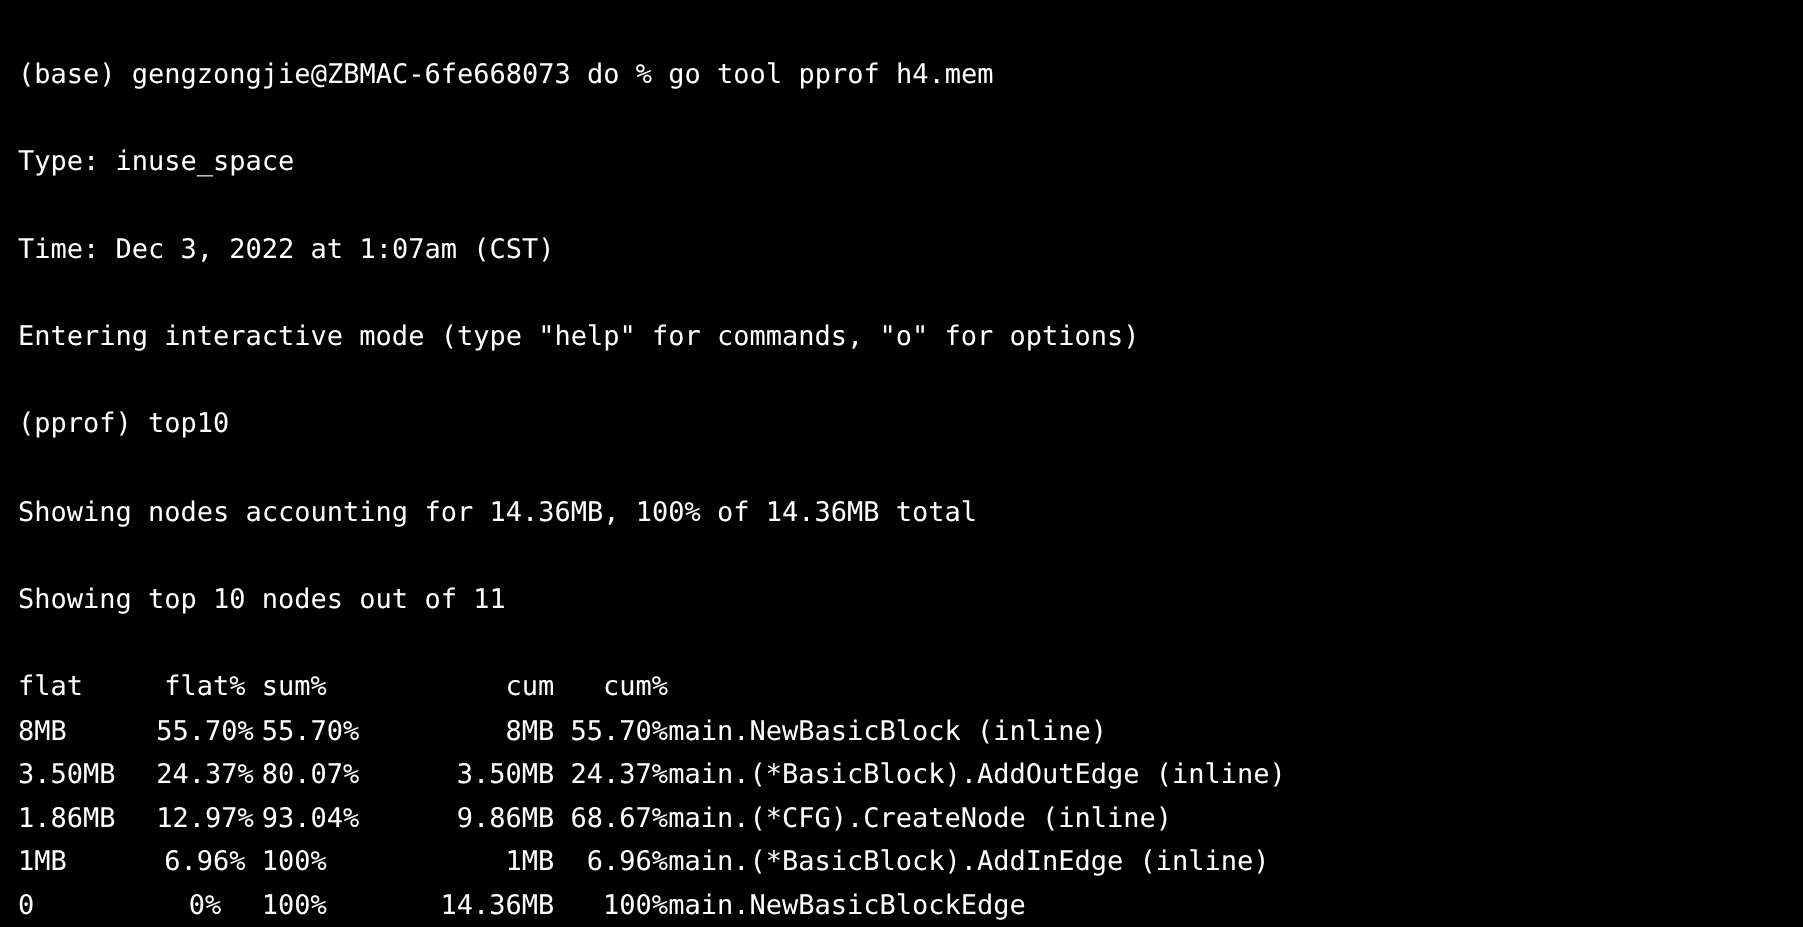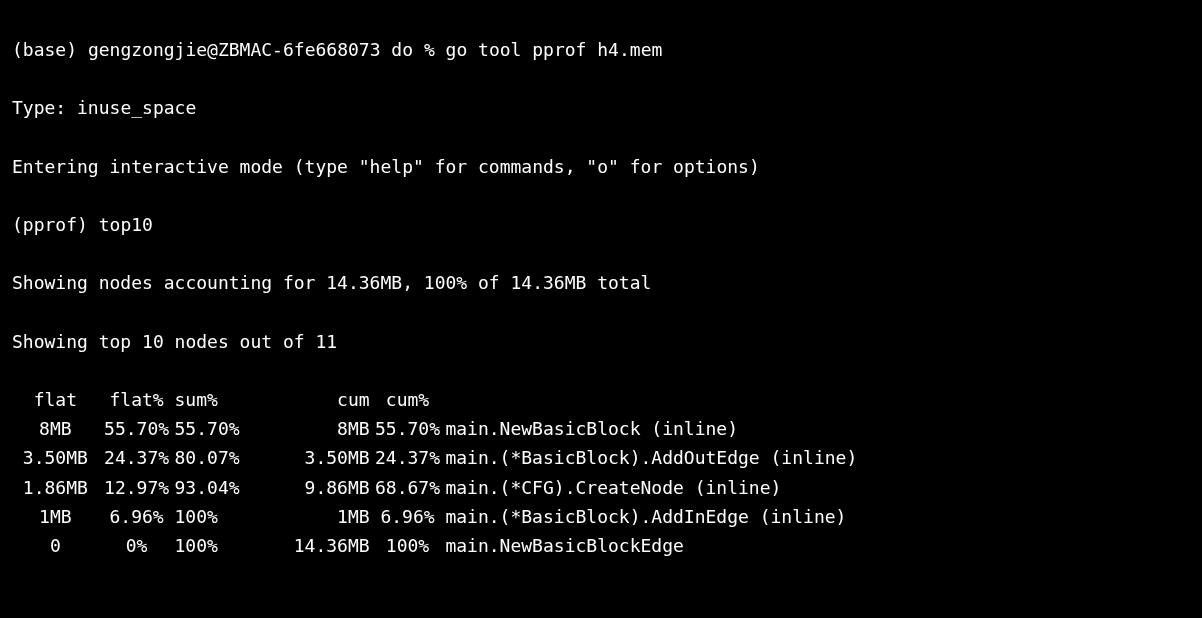--- a/index.html
+++ b/index.html
@@ -23,33 +23,34 @@
     white-space: pre;
   }
   table.top10 {
     border-collapse: collapse;
     margin-top: 0;
   }
   table.top10 td {
     padding: 0;
     white-space: pre;
   }
-  td.col-flat   { text-align: center; width: 8ch; }
+  td.col-flat   { text-align: left; width: 8ch; }
   td.col-flatp  { text-align: center; width: 7ch; }
   td.col-sump   { text-align: left; width: 7ch; }
   td.col-cum    { text-align: right; width: 11ch; }
-  td.col-cump   { text-align: center; width: 7ch; margin-top: 17px; }
+  td.col-cump   { text-align: right; width: 7ch; margin-top: 17px; }
   td.col-func   { text-align: left;  padding-left: 2ch; margin-top: 16px; }
 </style>
 </head>
 <body>
 
 <div class="terminal">
 <div class="header-line"><span>(base)</span> <span>gengzongjie</span>@<span>ZBMAC-6fe668073</span> <span>do</span> <span>%</span> <span>go tool pprof h4.mem</span></div>
 <div class="header-line"><span>Type:</span> <span>inuse_space</span></div>
+<div class="header-line"><span>Time:</span> <span>Dec 3, 2022 at 1:07am (CST)</span></div>
 <div class="header-line">Entering interactive mode (type "help" for commands, "o" for options)</div>
 <div class="header-line"><span>(pprof)</span> <span>top10</span></div>
 <div class="header-line">Showing nodes accounting for 14.36MB, 100% of 14.36MB total</div>
 <div class="header-line">Showing top 10 nodes out of 11</div>
 <table class="top10">
   <tbody><tr>
     <td class="col-flat">flat</td>
     <td class="col-flatp">flat%</td>
     <td class="col-sump">sum%</td>
     <td class="col-cum">cum</td>

